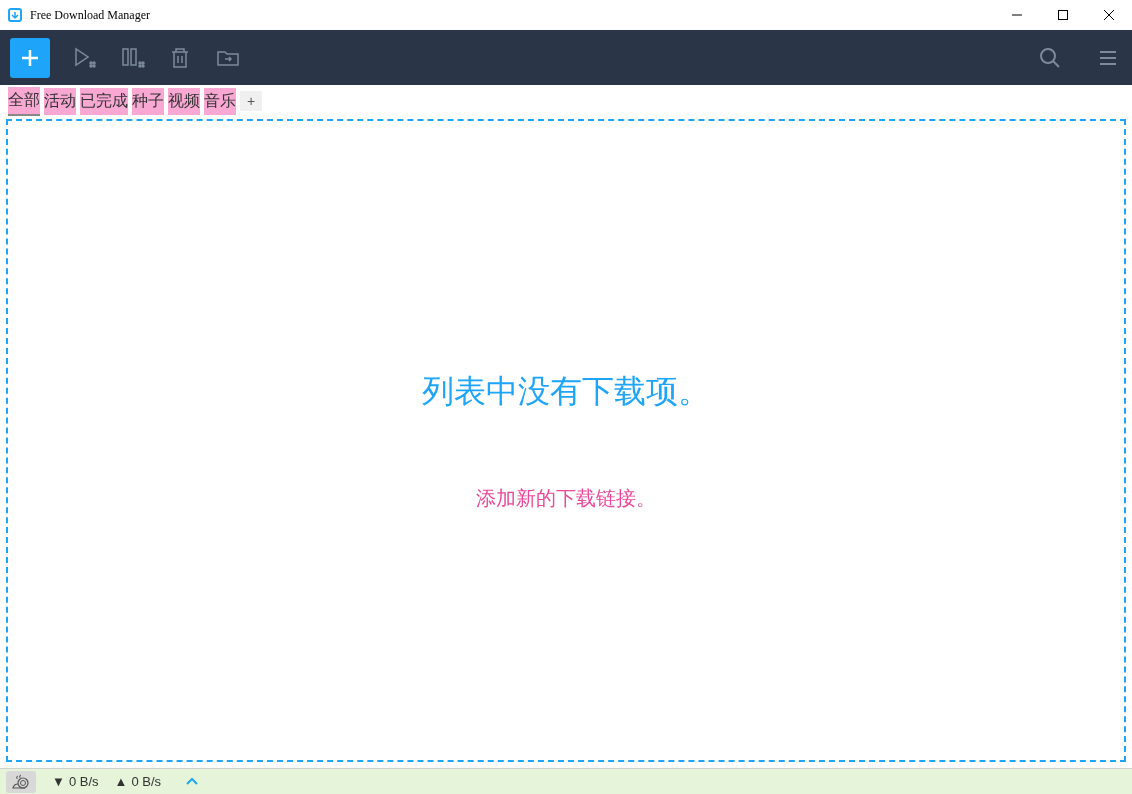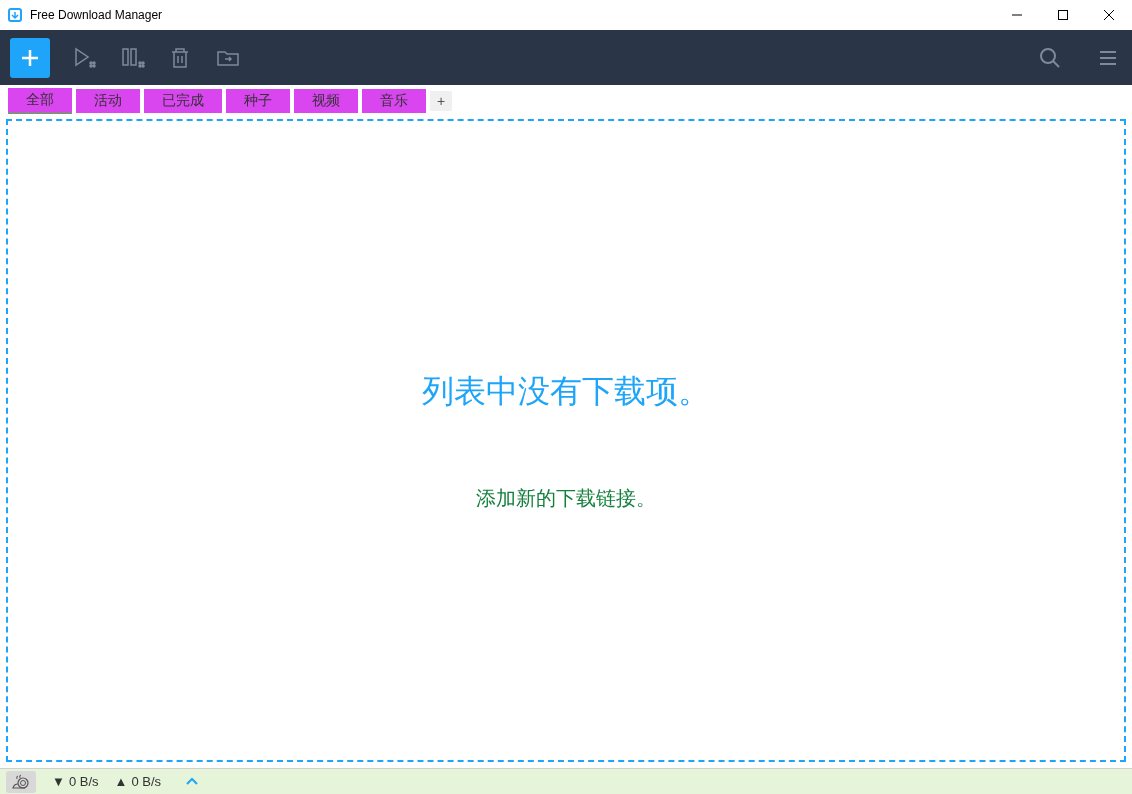--- a/index.html
+++ b/index.html
@@ -1,45 +1,45 @@
 <!DOCTYPE html>
 <html><head>
 <meta charset="utf-8">
 <style>
 * { margin: 0; padding: 0; box-sizing: border-box; }
 body { width: 1132px; height: 794px; font-family: "Microsoft YaHei", sans-serif; background: #fff; display: flex; flex-direction: column; overflow: hidden; }
 
 
-.title-bar { height: 30px; background: #fff; display: flex; align-items: center; padding: 0 0 0 6px; }
+.title-bar { height: 30px; background: #fff; display: flex; align-items: center; padding: 0 0 0 6px; font-family: Liberation Serif, serif; }
 .app-icon { width: 18px; height: 18px; margin-right: 6px; display: flex; align-items: center; justify-content: center; }
 .title-text { font-size: 12px; color: #000; flex: 1; }
 .window-controls { display: flex; }
 .wc-btn { width: 46px; height: 30px; display: flex; align-items: center; justify-content: center; cursor: pointer; }
 .wc-btn svg { stroke: #000; stroke-width: 1; fill: none; }
 
 
 .main-toolbar { height: 55px; background: #2a3647; display: flex; align-items: center; padding: 0 10px; gap: 20px; }
 .add-btn { width: 40px; height: 40px; background: #1ea5f9; border-radius: 3px; display: flex; align-items: center; justify-content: center; cursor: pointer; }
 .tool-icon { width: 28px; height: 28px; display: flex; align-items: center; justify-content: center; cursor: pointer; }
 .tool-icon svg { stroke: #7d8a9e; fill: none; stroke-width: 1.5; }
 .toolbar-spacer { flex: 1; }
 .right-tool-icon { width: 28px; height: 28px; display: flex; align-items: center; justify-content: center; cursor: pointer; margin-left: 10px; }
 .right-tool-icon svg { stroke: #7d8a9e; fill: none; stroke-width: 2; }
 
 
 .filter-bar { height: 28px; background: #fff; display: flex; align-items: center; padding: 4px 8px 0 8px; gap: 4px; }
-.filter-tab { padding: 3px 18px; background: #d946ef; font-size: 14px; color: #333; cursor: pointer; }
+.filter-tab { padding: 3px 0; background: #f9a8d4; font-size: 16px; color: #333; cursor: pointer; }
 .filter-tab.active { border-bottom: 2px solid #888; }
 .add-tab { width: 22px; height: 20px; background: #f0f0f0; display: flex; align-items: center; justify-content: center; cursor: pointer; font-size: 14px; color: #555; }
 
 
 .content { flex: 1; padding: 6px; position: relative; }
 .drop-zone { width: 100%; height: 100%; border: 2px dashed #1ea5f9; display: flex; flex-direction: column; align-items: center; justify-content: center; }
 .empty-title { font-size: 32px; color: #1ea5f9; font-weight: 300; margin-bottom: 27px; }
-.empty-link { font-size: 20px; color: #15803d; font-weight: 300; cursor: pointer; margin-top: 44px; }
+.empty-link { font-size: 20px; color: #ec4899; font-weight: 300; cursor: pointer; margin-top: 44px; }
 
 
 .status-bar { height: 26px; background: #e6f4d9; display: flex; align-items: center; padding: 0 6px; gap: 16px; font-size: 13px; color: #333; border-top: 1px solid #d0d0d0; }
 .snail-icon { width: 30px; height: 22px; background: #d8d8d8; border-radius: 3px; display: flex; align-items: center; justify-content: center; cursor: pointer; }
 .speed-item { display: flex; align-items: center; gap: 4px; cursor: pointer; }
 .expand-btn { cursor: pointer; color: #1ea5f9; font-size: 14px; margin-left: 8px; }
 </style>
 </head>
 <body>
 

